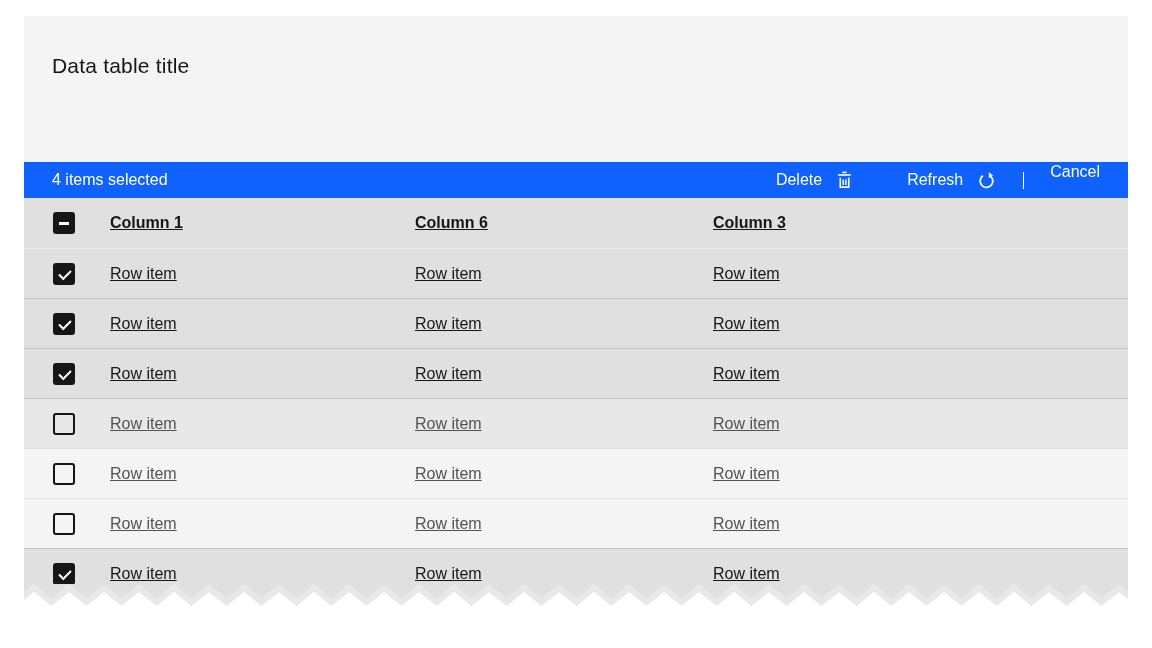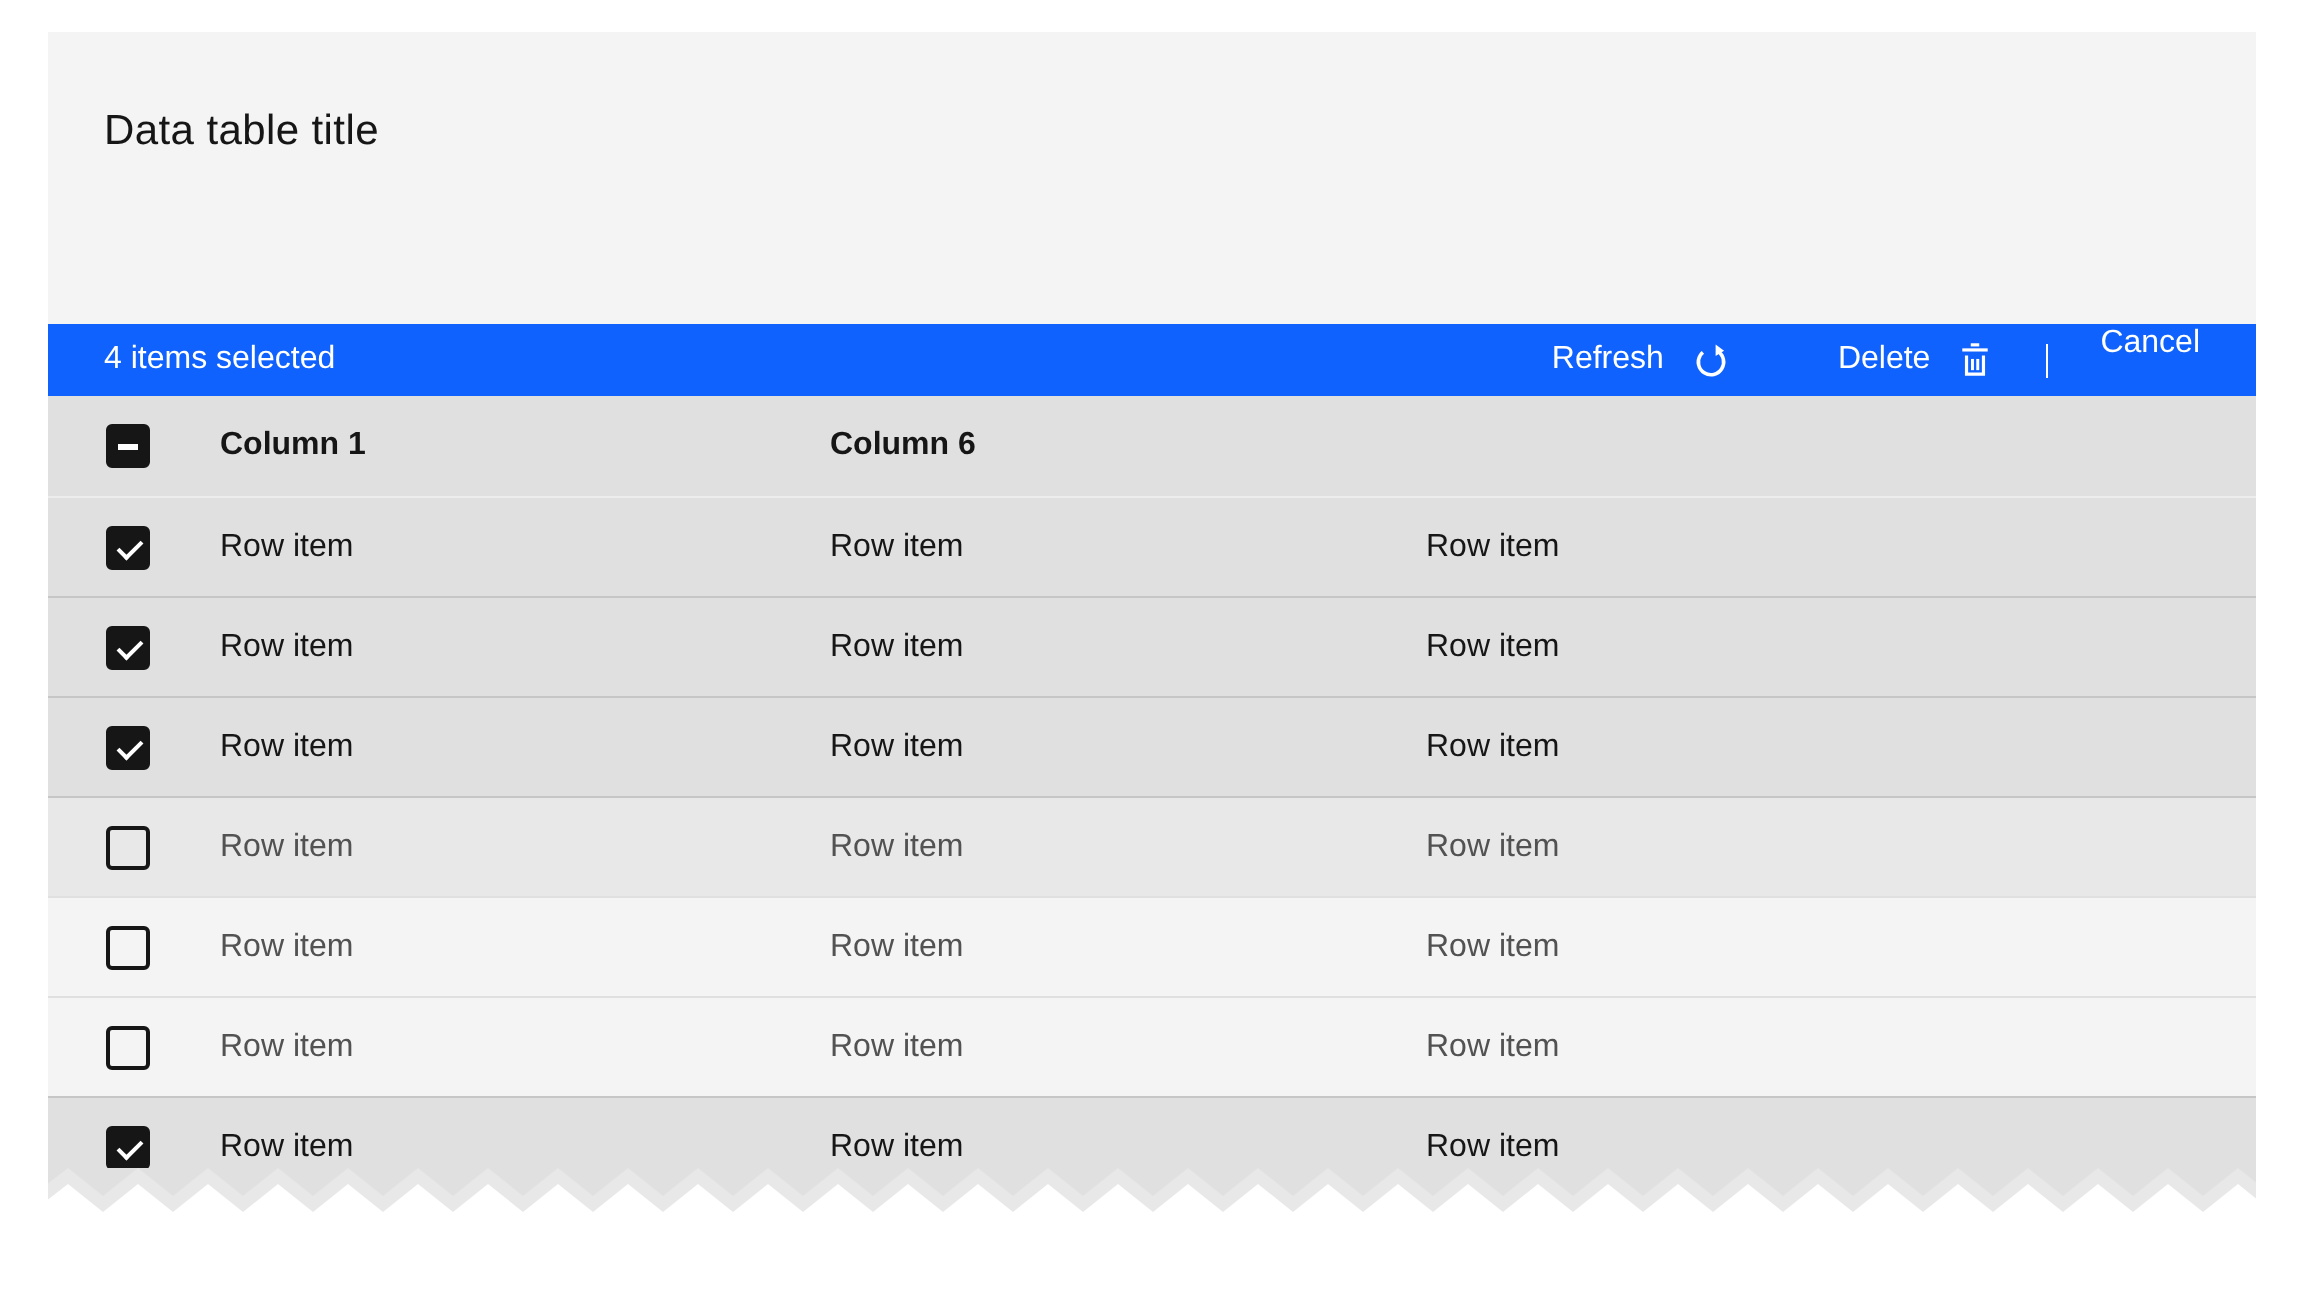--- a/index.html
+++ b/index.html
@@ -25,21 +25,21 @@
   .bar-divider{width:1px;height:17px;background:var(--bar-text,#ffffff);flex:none;}
   .cancel-btn{padding:0 28px 16px 26px;}
 
   
   .row{display:flex;align-items:center;height:50px;box-sizing:border-box;font-size:16px;}
   .thead{background:var(--header-bg,#e0e0e0);font-weight:700;color:var(--text-primary,#161616);}
   .row.selected{background:var(--selected-bg,#e0e0e0);border-top:1px solid #c6c6c6;color:var(--text-primary,#161616);}
   .thead + .row.selected{border-top-color:#ededed;}
   .row.hover{background:var(--hover-bg,#e8e8e8);border-top:1px solid #c6c6c6;color:var(--text-secondary,#525252);}
   .row.normal{background:var(--row-bg,#f4f4f4);border-top:1px solid #e0e0e0;color:var(--text-secondary,#525252);}
-  .cell{overflow:hidden;white-space:nowrap;}
+  .cell{overflow:hidden;white-space:nowrap;text-decoration:underline;}
   .cb-cell{width:86px;flex:none;box-sizing:border-box;padding-left:29px;}
   .c1{width:305px;flex:none;}
   .c2{width:298px;flex:none;}
   .c3{flex:1;}
 
   
   .cb{width:22px;height:22px;box-sizing:border-box;border:2px solid #161616;border-radius:3px;
     display:block;position:relative;background:transparent;cursor:pointer;}
   .cb.checked,.cb.indeterminate{background:#161616;border-color:#161616;}
   .cb.checked::after{content:"";position:absolute;left:4px;top:5px;width:10px;height:5px;
@@ -57,57 +57,58 @@
 
   <div class="title-section">
     <h1>Data table title</h1>
   </div>
 
   <div class="batch-bar">
     <span class="count">4 items selected</span>
     <div class="actions">
 
       <button class="action-btn">
-        <span>Refresh</span>
-        <span class="icon">
-          <svg width="19" height="19" viewBox="0 0 18 18">
-            <circle cx="9" cy="9.5" r="6" fill="none" stroke="#fff" stroke-width="1.7" stroke-dasharray="30 8" transform="rotate(-58 9 9.5)"></circle>
-            <polygon points="11.2,1.2 15.2,4.2 11.2,6.6" fill="#fff"></polygon>
-          </svg>
-        </span>
-      </button>
-
-      <button class="action-btn">
         <span>Delete</span>
         <span class="icon">
           <svg width="17" height="18" viewBox="0 0 16 17">
             <rect x="6" y="0.6" width="4" height="1.5" fill="#fff"></rect>
             <rect x="2" y="3" width="12" height="1.5" fill="#fff"></rect>
             <path d="M4 6.4 V15.2 H12 V6.4" fill="none" stroke="#fff" stroke-width="1.5"></path>
             <line x1="6.8" y1="8" x2="6.8" y2="13.3" stroke="#fff" stroke-width="1.4"></line>
             <line x1="9.3" y1="8" x2="9.3" y2="13.3" stroke="#fff" stroke-width="1.4"></line>
+          </svg>
+        </span>
+      </button>
+
+      <button class="action-btn">
+        <span>Refresh</span>
+        <span class="icon">
+          <svg width="19" height="19" viewBox="0 0 18 18">
+            <circle cx="9" cy="9.5" r="6" fill="none" stroke="#fff" stroke-width="1.7" stroke-dasharray="30 8" transform="rotate(-58 9 9.5)"></circle>
+            <polygon points="11.2,1.2 15.2,4.2 11.2,6.6" fill="#fff"></polygon>
           </svg>
         </span>
       </button>
 
 
       <span class="bar-divider"></span>
 
       <button class="action-btn cancel-btn">
         <span>Cancel</span>
       </button>
     </div>
   </div>
 
   <div class="row thead">
     <div class="cell cb-cell">
       <span class="cb indeterminate"></span>
     </div>
     <div class="cell c1">Column 1</div>
     <div class="cell c2">Column 6</div>
+    <div class="cell c3">Column 3</div>
   </div>
 
   <div class="row selected">
     <div class="cell cb-cell">
       <span class="cb checked"></span>
     </div>
     <div class="cell c1">Row item</div>
     <div class="cell c2">Row item</div>
     <div class="cell c3">Row item</div>
   </div>

